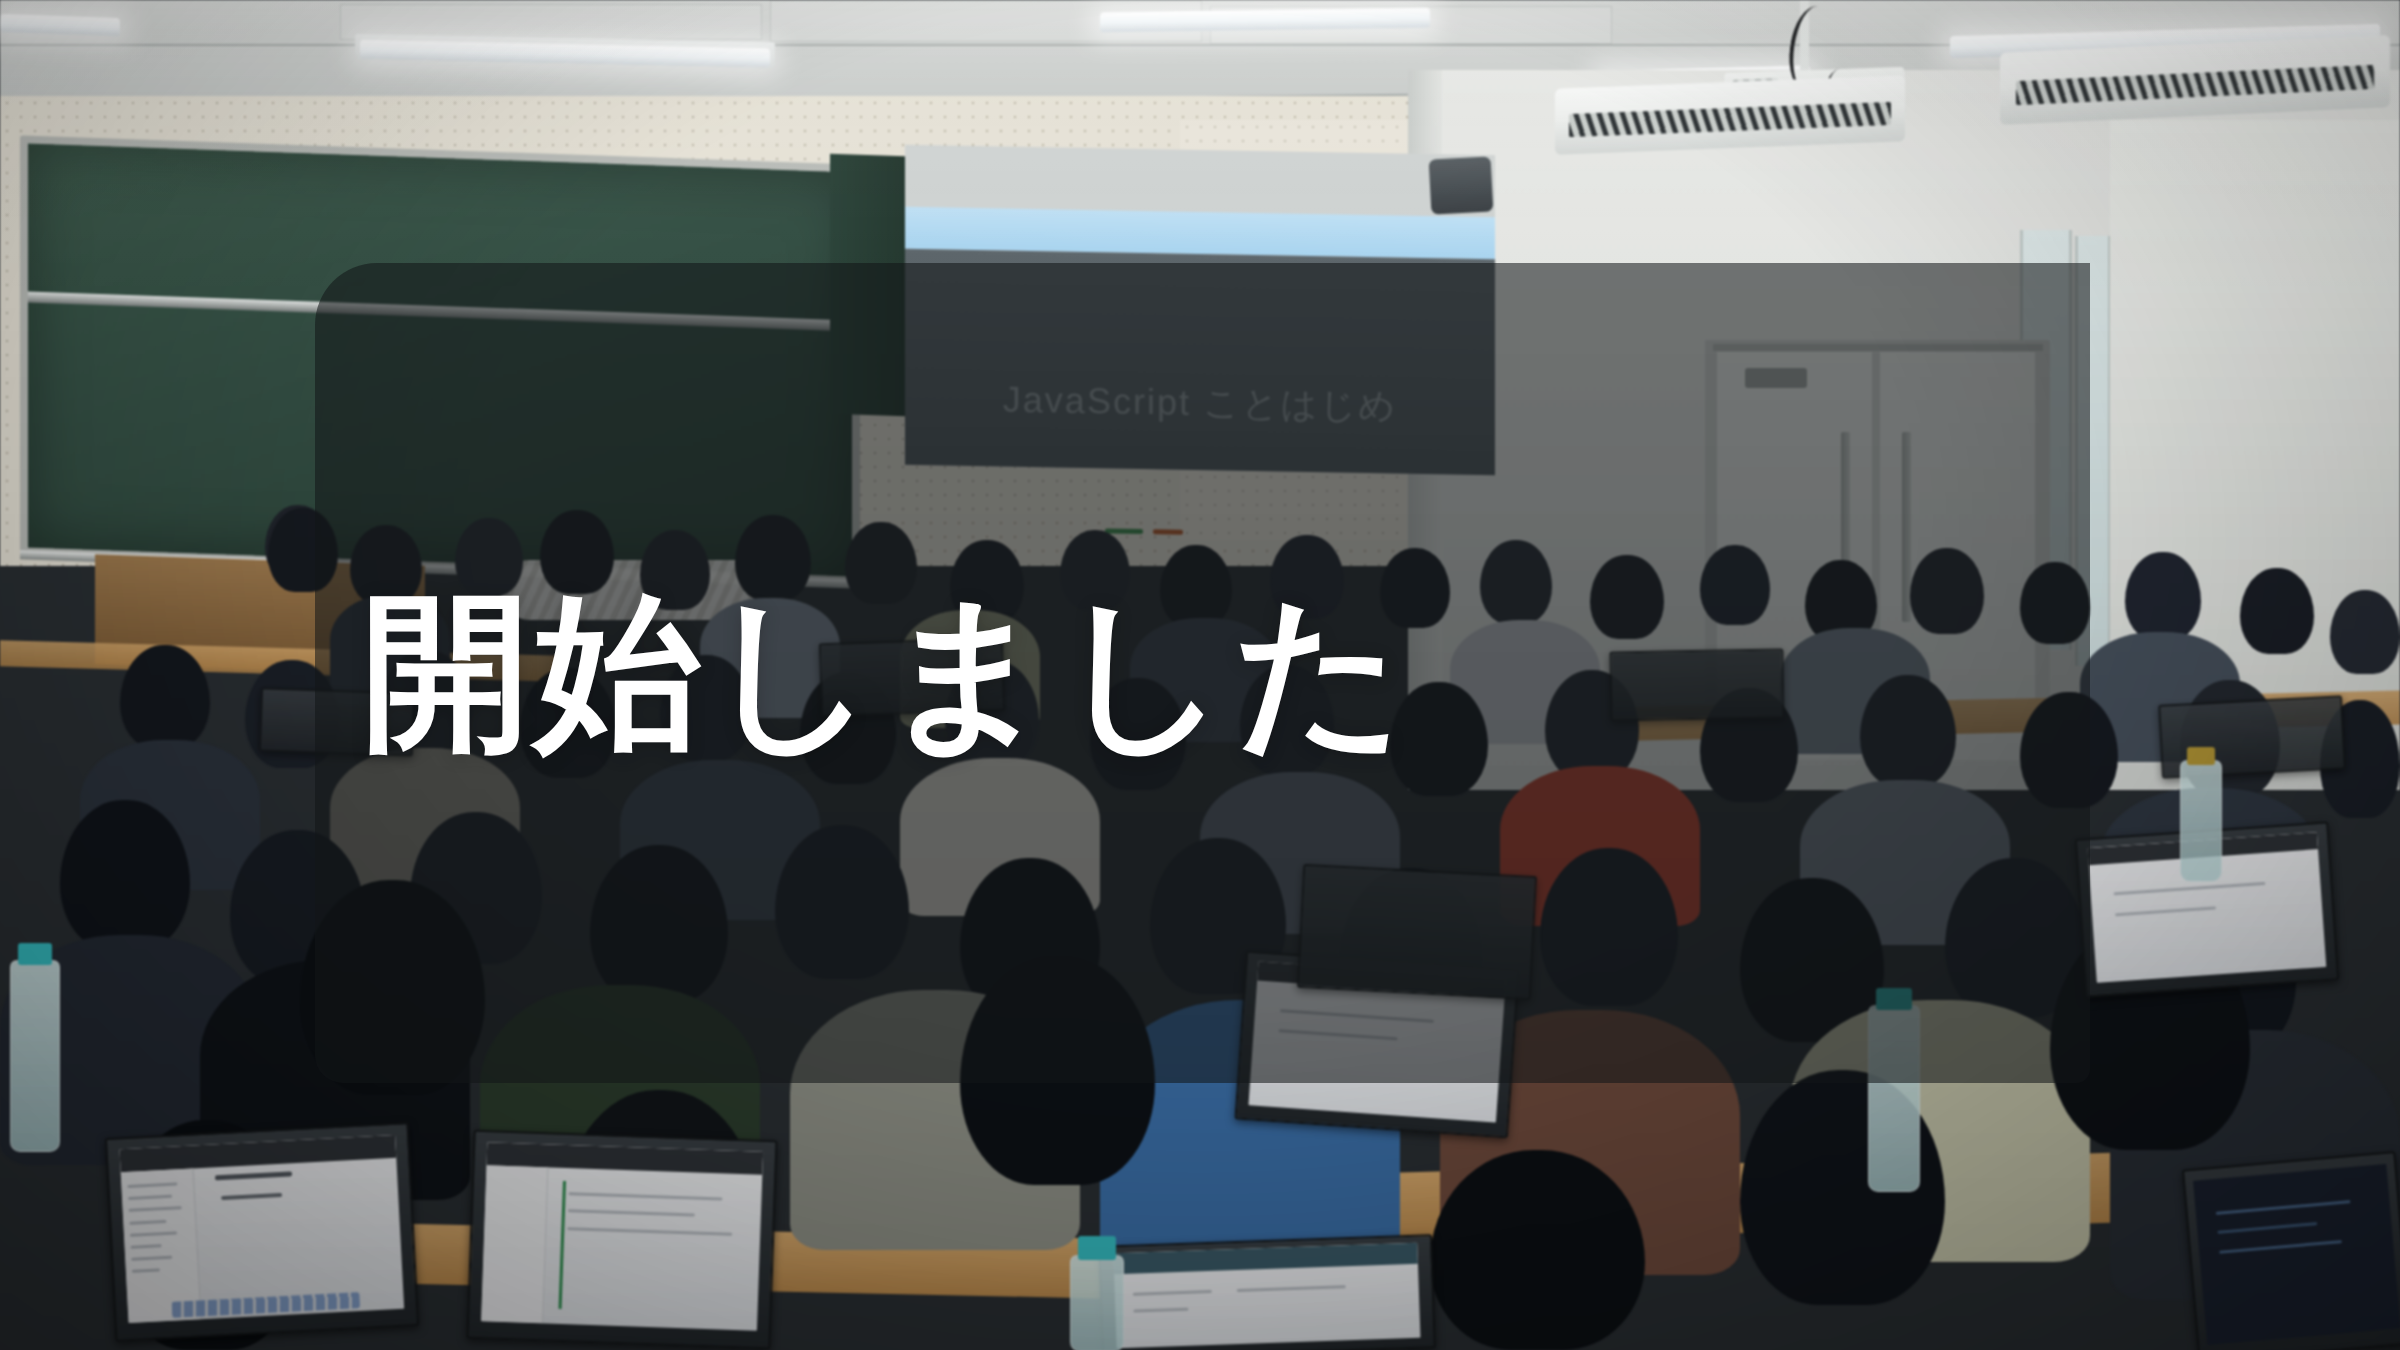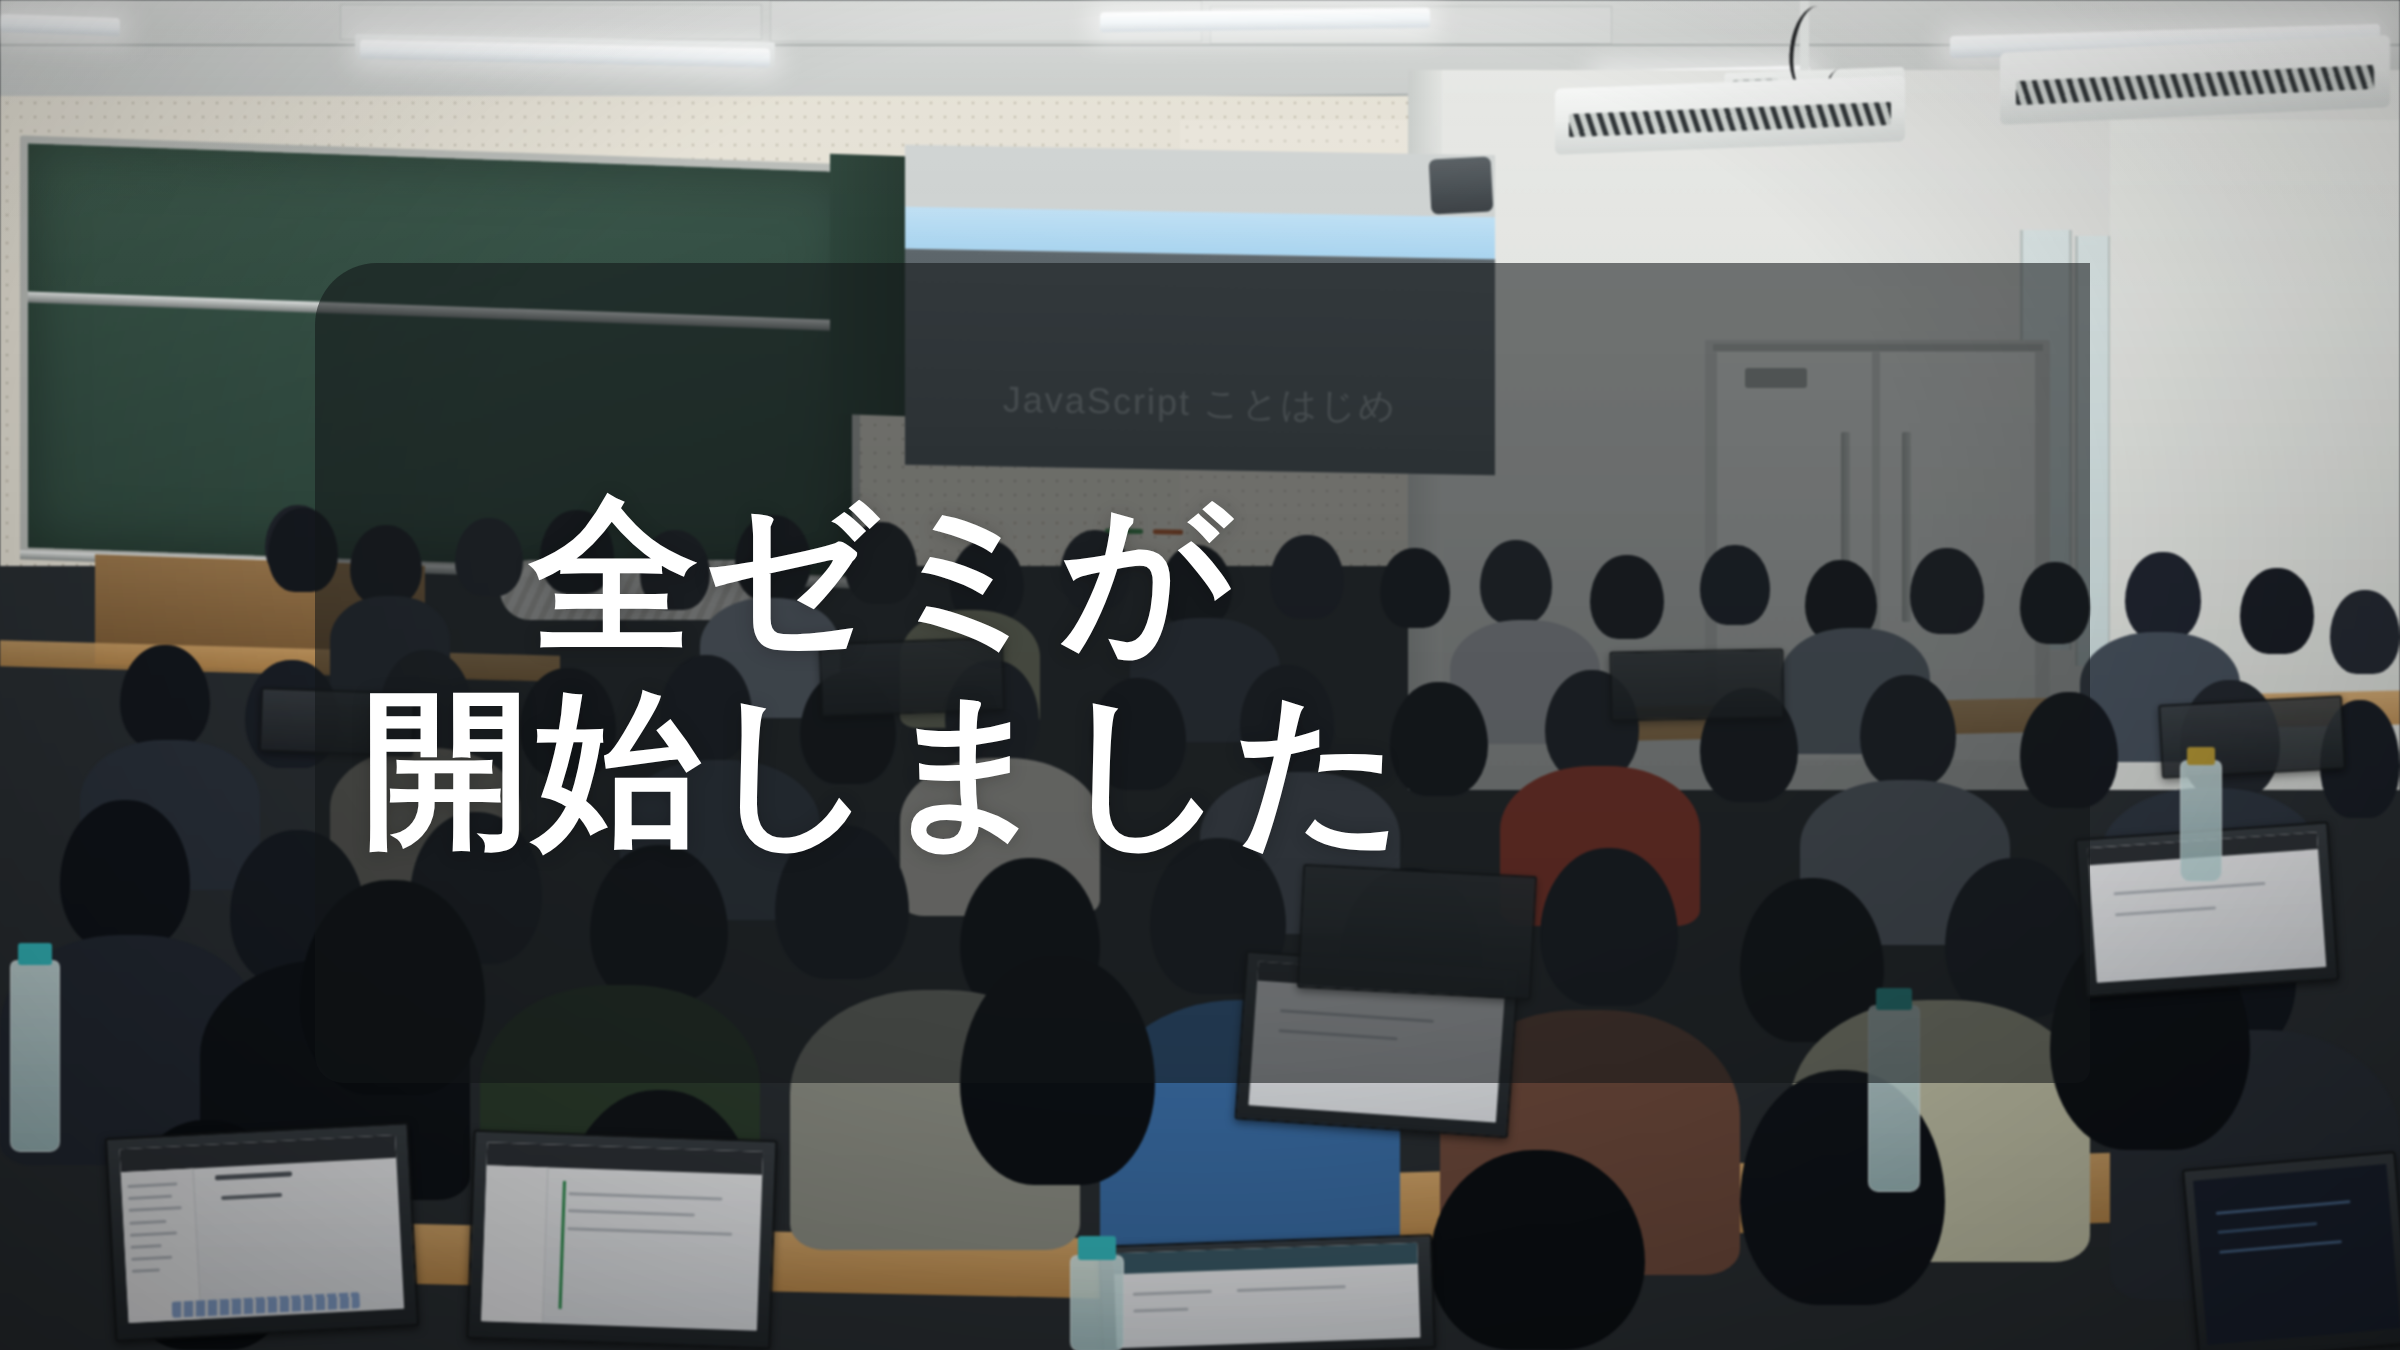--- a/index.html
+++ b/index.html
@@ -420,17 +420,16 @@
       <div class="bottle-cap" style="top:-14px;width:28px;height:18px;background:#c4a437;"></div>
     </div>
 
   </div>
 
   <div class="layer grade"></div>
 
   <div id="overlay" class="rbot"></div>
 
   <div id="headline">
-    <div class="hl-line l1">全ゼミが</div>
     <div class="hl-line l2">開始しました</div>
   </div>
 
 </div>
 
 </body></html>

